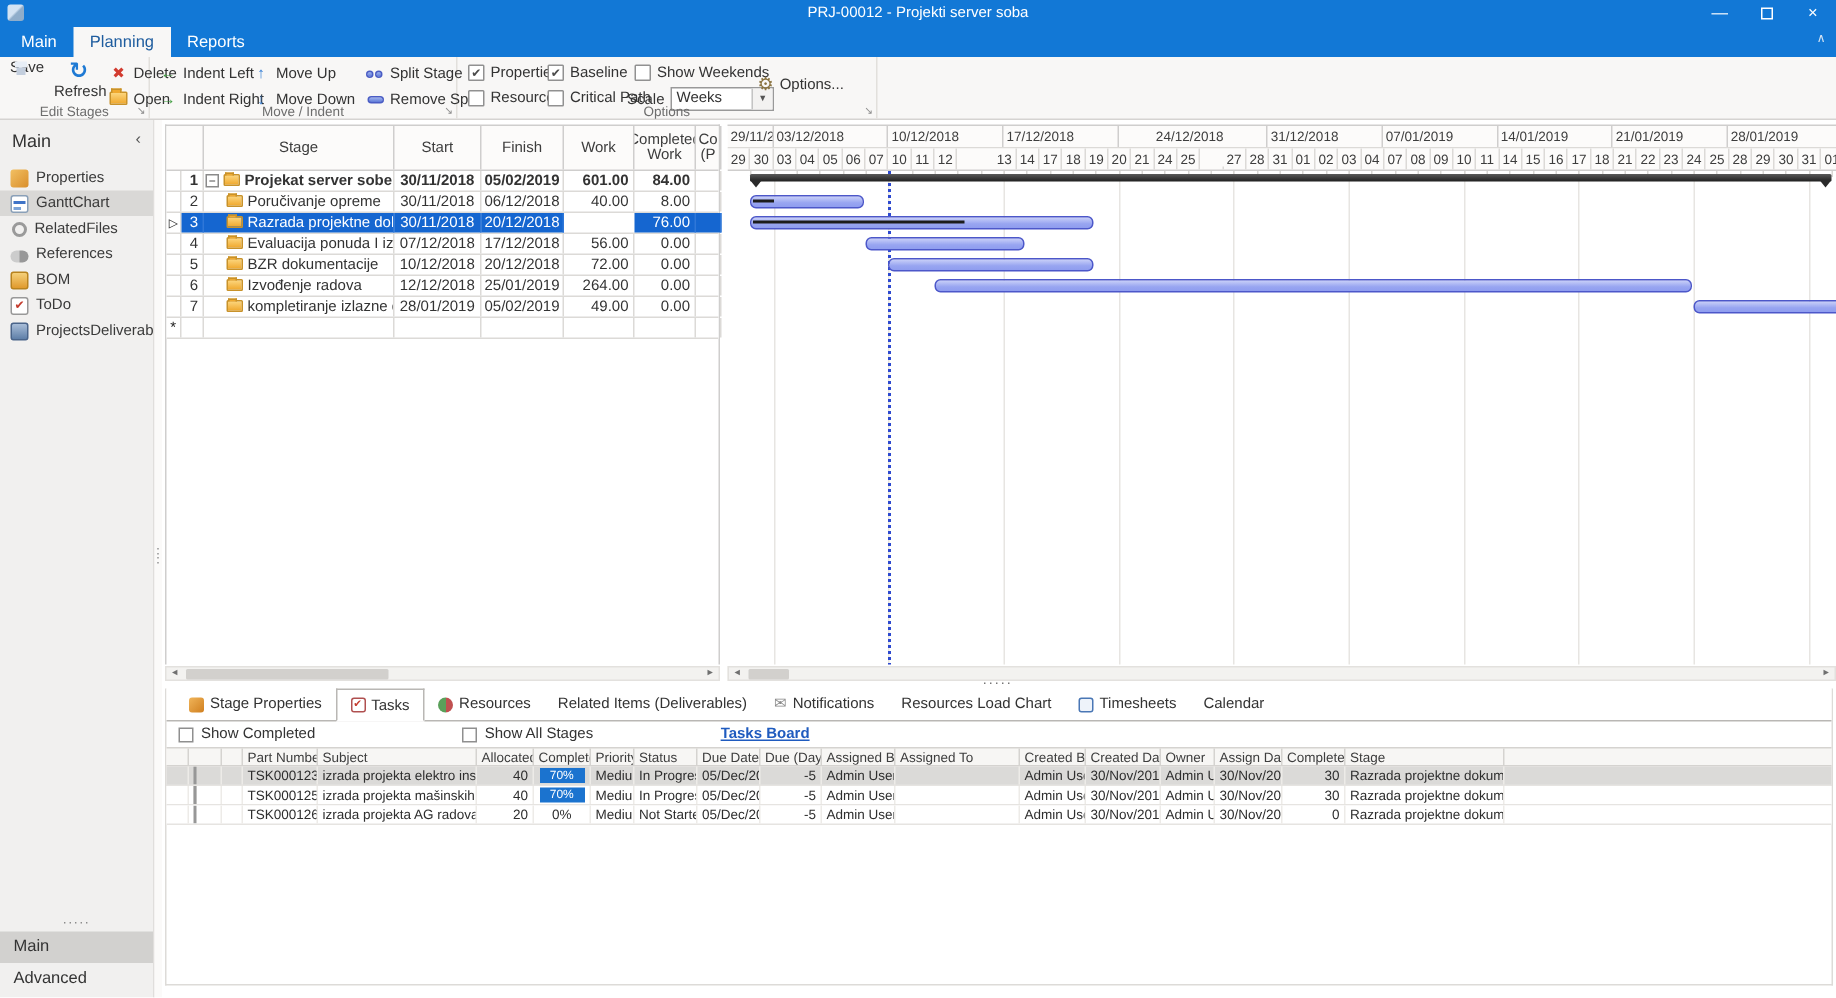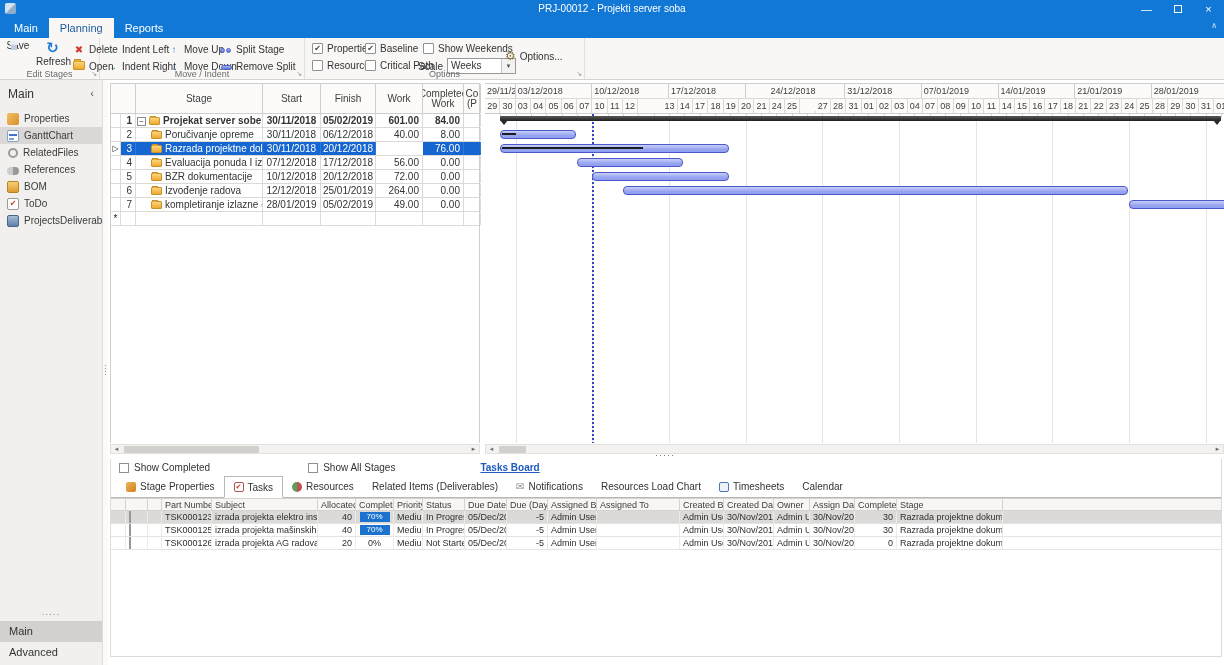--- a/index.html
+++ b/index.html
@@ -27,21 +27,21 @@
 #grp-opt{left:305px;width:280px}
 .bigbtn{position:absolute;top:2px;width:30px;text-align:center;font-size:10px;color:#333}
 #btn-save{left:3px}#btn-refresh{left:36px;width:33px}
 .floppy{width:14px;height:14px;margin:1px auto 1px;background:#3a68b5;border-radius:2px;position:relative}
 .floppy:before{content:"";position:absolute;left:3px;top:1px;width:8px;height:4px;background:#e8eef6}
 .floppy:after{content:"";position:absolute;left:4px;bottom:1px;width:6px;height:5px;background:#c3cedd}
 .refglyph{display:block;height:16px;font-size:15px;line-height:16px;color:#1f7ad4;font-weight:bold}
 .smallcol{position:absolute;top:4px}
 .sbtn{display:flex;align-items:center;height:15px;margin-bottom:2px;font-size:10px;color:#333;white-space:nowrap}
 .sic{width:14px;text-align:center;margin-right:3px;font-size:10px;flex:none}
-#col-del{left:72px}#col-indent{left:5px}#col-updown{left:67px}#col-split{left:119px}
+#col-del{left:72px}#col-indent{left:5px}#col-updown{left:67px}#col-split{left:143px}
 .ic-del{color:#d23b2f;font-weight:bold}
 .folder{display:inline-block;width:12px;height:9px;background:linear-gradient(180deg,#fcd57c,#f0a92f);border:1px solid #c8922a;border-radius:1px;position:relative}
 .folder:before{content:"";position:absolute;left:0;top:-3px;width:5px;height:2px;background:#f0a92f;border:1px solid #c8922a;border-bottom:none}
 .ic-green{color:#3f9e3f;font-weight:bold}
 .ic-blue{color:#3b82d6;font-weight:bold}
 .pill{display:inline-block;width:11px;height:5px;background:linear-gradient(180deg,#9fb4ee,#5f7ad8);border:1px solid #4a5cc4;border-radius:3px}
 .pill2{display:inline-block;width:5px;height:5px;background:linear-gradient(180deg,#9fb4ee,#5f7ad8);border:1px solid #4a5cc4;border-radius:3px;margin-right:1px}
 .optcol{position:absolute;top:3px}
 #opt-col1{left:7px}#opt-col2{left:60px}#opt-col3{left:118px}
 .cbx{display:flex;align-items:center;height:14px;font-size:10px;color:#333;margin-bottom:3px;white-space:nowrap}
@@ -546,62 +546,62 @@
 </div>
 <div class="hscroll" id="hs-right">
   <span class="sarrow">◄</span>
   <span class="sthumb" style="width:27px;margin-left:2px"></span>
   <span class="sspace"></span>
   <span class="sarrow">►</span>
 </div>
 <div id="split-dots">·····</div>
 
 <div id="bp">
+  <div id="btabs">
+      <span class="btab">
+        <span class="mini mi-stage"></span>
+        <span>Stage Properties</span>
+      </span>
+      <span class="btab active">
+        <span class="mini mi-tasks"></span>
+        <span>Tasks</span>
+      </span>
+      <span class="btab">
+        <span class="mini mi-res"></span>
+        <span>Resources</span>
+      </span>
+      <span class="btab">
+        <span>Related Items (Deliverables)</span>
+      </span>
+      <span class="btab">
+        <span class="envglyph">✉</span>
+        <span>Notifications</span>
+      </span>
+      <span class="btab">
+        <span>Resources Load Chart</span>
+      </span>
+      <span class="btab">
+        <span class="mini mi-time"></span>
+        <span>Timesheets</span>
+      </span>
+      <span class="btab">
+        <span>Calendar</span>
+      </span>
+    </div>
   <div id="bfilters">
     <span id="filter1">
         <span class="fcb"></span>
         <span>Show Completed</span>
       </span>
     <span id="filter2">
         <span class="fcb"></span>
         <span>Show All Stages</span>
       </span>
     <a id="tasks-board" href="#">Tasks Board</a>
   </div>
-  <div id="btabs">
-      <span class="btab">
-        <span class="mini mi-stage"></span>
-        <span>Stage Properties</span>
-      </span>
-      <span class="btab active">
-        <span class="mini mi-tasks"></span>
-        <span>Tasks</span>
-      </span>
-      <span class="btab">
-        <span class="mini mi-res"></span>
-        <span>Resources</span>
-      </span>
-      <span class="btab">
-        <span>Related Items (Deliverables)</span>
-      </span>
-      <span class="btab">
-        <span class="envglyph">✉</span>
-        <span>Notifications</span>
-      </span>
-      <span class="btab">
-        <span>Resources Load Chart</span>
-      </span>
-      <span class="btab">
-        <span class="mini mi-time"></span>
-        <span>Timesheets</span>
-      </span>
-      <span class="btab">
-        <span>Calendar</span>
-      </span>
-    </div>
   <div id="tt-head">
       <div class="tth" style="width: 15px;"></div>
       <div class="tth" style="width: 22px;"></div>
       <div class="tth" style="width: 14px;"></div>
       <div class="tth" style="width: 50px;">Part Number</div>
       <div class="tth" style="width: 106px;">Subject</div>
       <div class="tth" style="width: 38px;">Allocated</div>
       <div class="tth" style="width: 38px;">Complete</div>
       <div class="tth" style="width: 29px;">Priority</div>
       <div class="tth" style="width: 42px;">Status</div>

